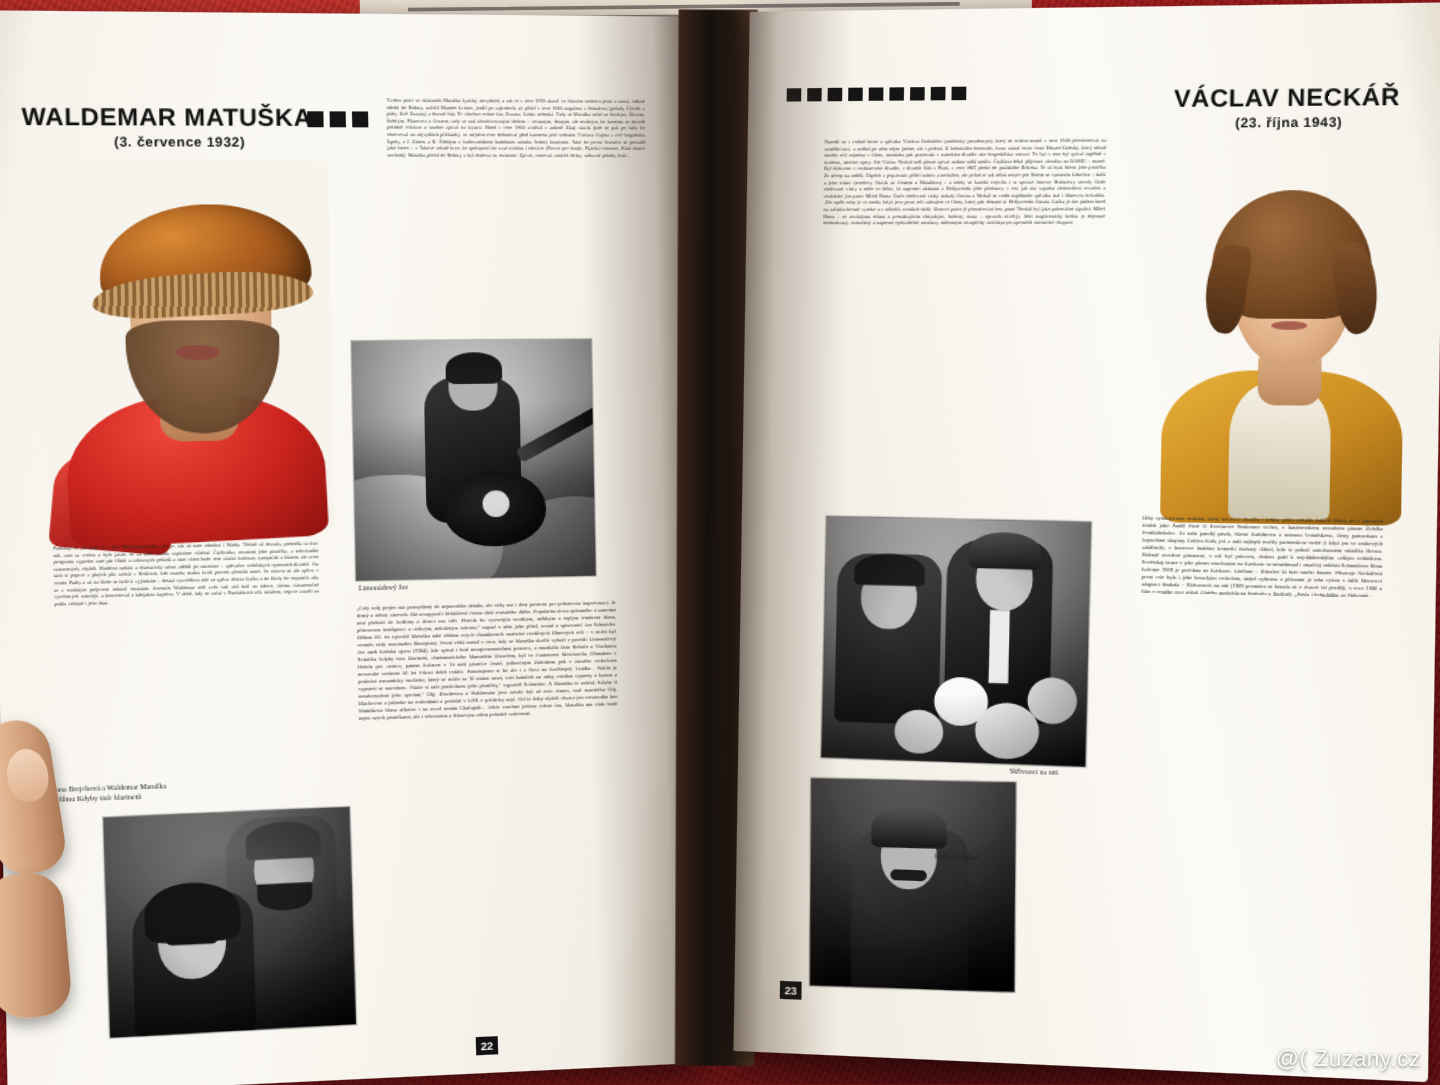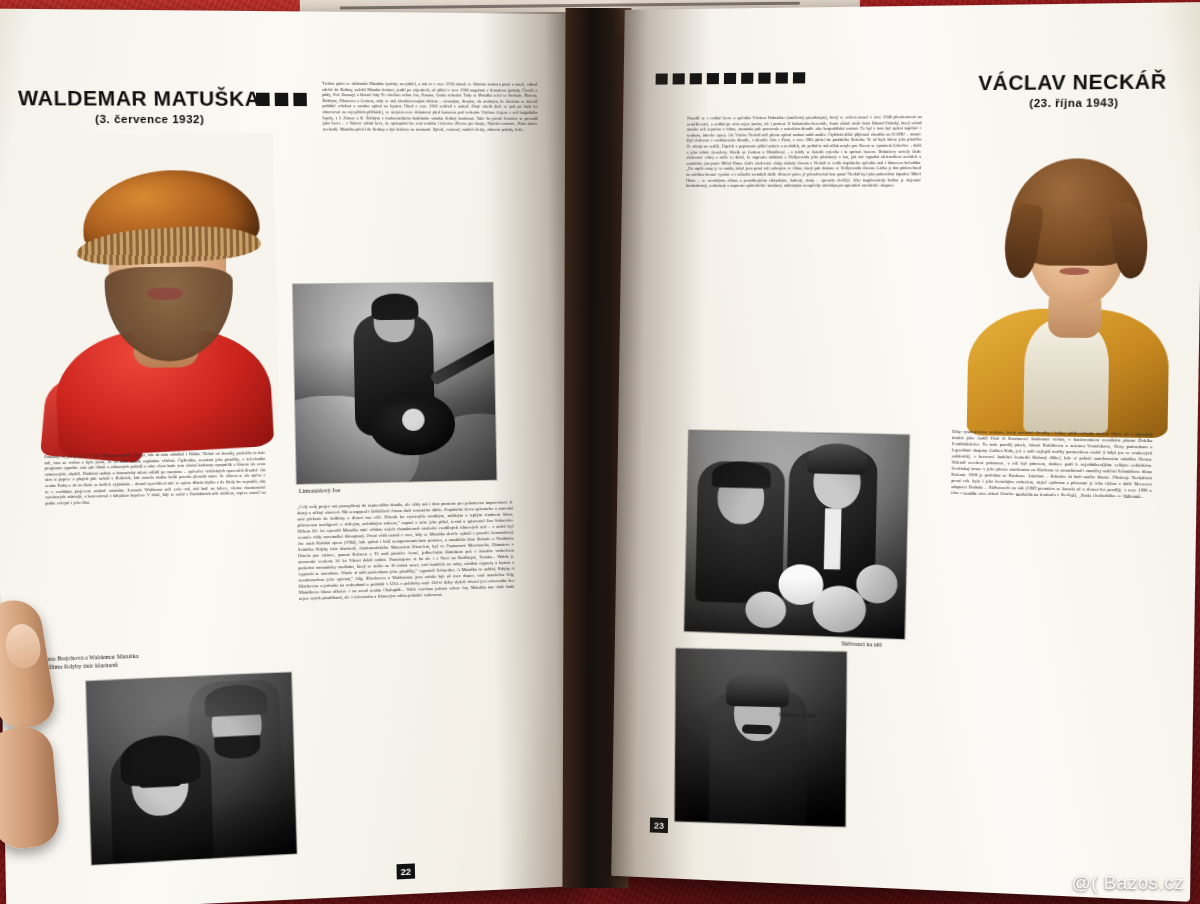--- a/index.html
+++ b/index.html
@@ -548,14 +548,14 @@
     </div>
 
   </div>
 
   <div class="hand">
     <div class="f1"></div>
     <div class="thumbnail-nail"></div>
     <div class="f2"></div>
   </div>
 
-  <div class="watermark">@( Bazos.cz</div>
+  <div class="watermark">@( Zuzany.cz</div>
 </div>
 
 </body></html>

